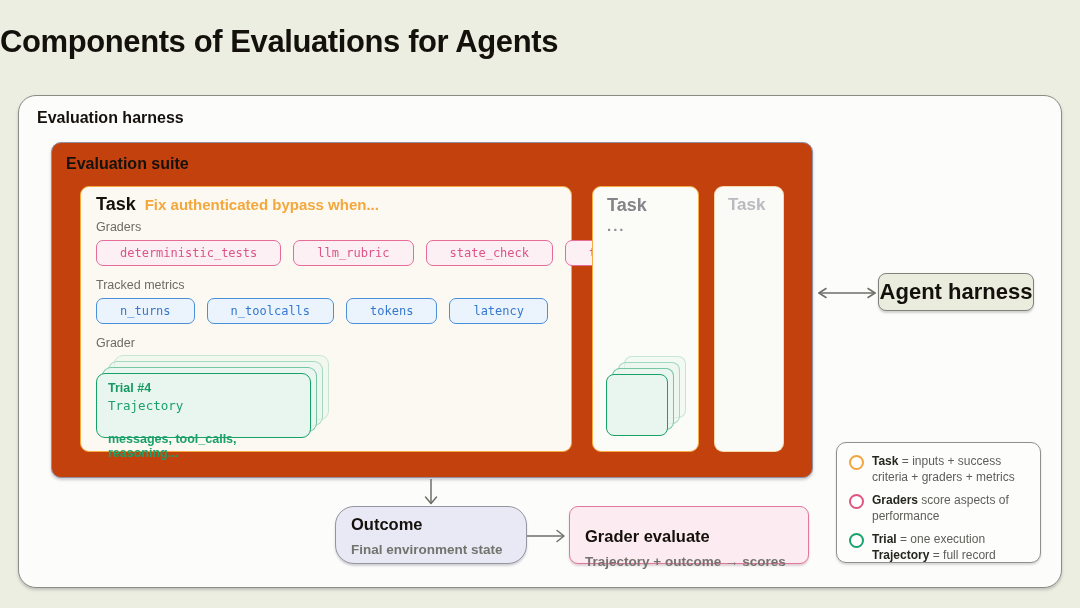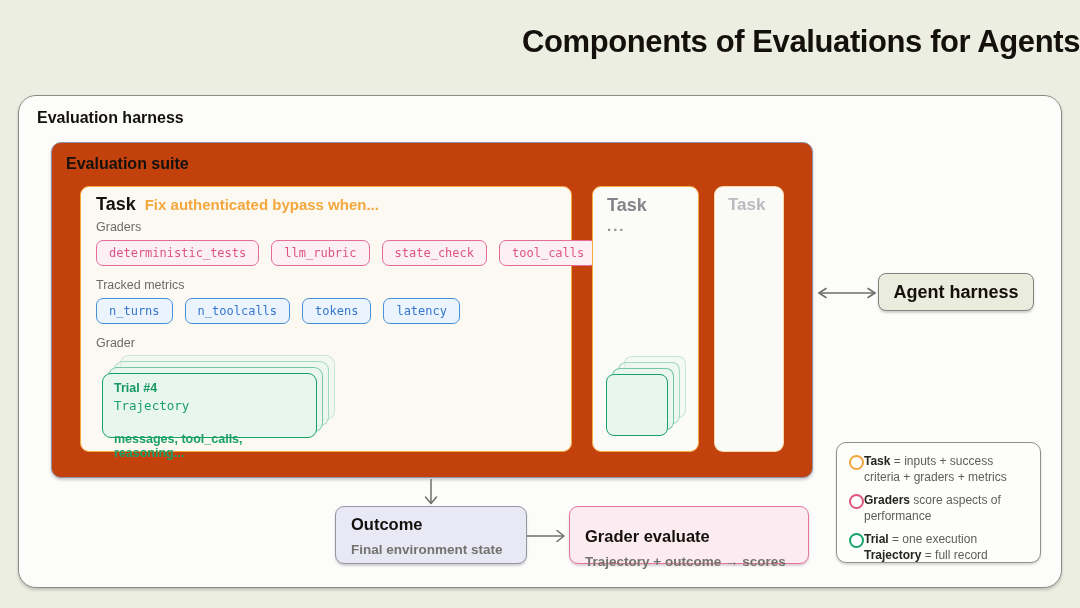--- a/index.html
+++ b/index.html
@@ -6,21 +6,21 @@
   body{
     width:1080px;height:608px;
     background:#ECEEE2;
     font-family:"Liberation Sans",sans-serif;
     color:#15110D;
     overflow:hidden;
   }
   .stage{position:relative;width:1080px;height:608px;}
   .page-title{
     position:absolute;left:0;top:24px;width:100%;
-    text-align:right;font-size:31px;font-weight:800;letter-spacing:-0.4px;color:#14100C;
+    text-align:left;font-size:31px;font-weight:800;letter-spacing:-0.4px;color:#14100C;
   }
   
   .outer{
     position:absolute;left:18px;top:95px;width:1044px;height:493px;
     background:#FCFCFA;border:1.5px solid #8B8B86;border-radius:18px;
     box-shadow:0 2px 3px rgba(110,110,110,.35);
     box-sizing:border-box;
   }
   .outer-label{position:absolute;left:18px;top:13px;font-size:16px;font-weight:700;}
   
@@ -41,26 +41,26 @@
   .task-desc{font-size:15px;font-weight:700;color:#F4A73C;}
   .fieldlabel{position:absolute;left:15px;font-size:12.5px;color:#6C6C66;}
   .fl-graders{top:33px;}
   .fl-metrics{top:91px;}
   .fl-trials{top:149px;}
   .chiprow{position:absolute;left:15px;display:flex;gap:12px;white-space:nowrap;}
   .row-graders{top:53px;}
   .row-metrics{top:111px;}
   .chip{
     font-family:"DejaVu Sans Mono",monospace;font-size:12px;
-    padding:5px 12px;border-radius:7px;box-sizing:border-box;display:inline-block;
+    padding:5px 23px;border-radius:7px;box-sizing:border-box;display:inline-block;
   }
   .chip.pink{background:#FDF0F5;border:1.4px solid #E56B99;color:#DC5486;}
   .chip.blue{background:#EBF3FC;border:1.4px solid #4A90D8;color:#3578CE;}
   
-  .trialstack{position:absolute;left:21px;top:186px;width:215px;height:70px;}
+  .trialstack{position:absolute;left:15px;top:186px;width:215px;height:70px;}
   .trial-layer{position:absolute;width:215px;height:65px;border-radius:9px;box-sizing:border-box;}
   .trial-layer.l3{left:18px;top:-18px;border:1.5px solid rgba(22,161,102,.20);background:rgba(233,246,238,.45);}
   .trial-layer.l2{left:12px;top:-12px;border:1.5px solid rgba(22,161,102,.35);background:rgba(233,246,238,.65);}
   .trial-layer.l1{left:6px;top:-6px;border:1.5px solid rgba(22,161,102,.55);background:rgba(233,246,238,.85);}
   .trial-front{
     position:absolute;left:0;top:0;width:215px;height:65px;border-radius:9px;box-sizing:border-box;
     background:#E9F6EF;border:1.6px solid #16A166;padding:7px 11px;
   }
   .trial-title{font-size:12.5px;font-weight:700;color:#169A63;}
   .trial-sub{font-family:"DejaVu Sans Mono",monospace;font-size:12.5px;color:#1BA06A;margin-top:3px;}
@@ -81,43 +81,43 @@
   .task3{
     position:absolute;left:662px;top:43px;width:70px;height:266px;
     background:#FAFAF7;border:1.5px solid rgba(245,169,62,.42);border-radius:9px;box-sizing:border-box;
   }
   .task3-label{position:absolute;left:13px;top:8px;font-size:17px;font-weight:800;color:#BABAC0;}
   
   .agent{
     position:absolute;left:859px;top:177px;width:156px;height:38px;
     background:#EAECDE;border:1.4px solid #82827D;border-radius:8px;box-sizing:border-box;
     display:flex;align-items:center;justify-content:center;
-    font-size:18px;font-weight:800;color:#14100C;
+    font-size:22px;font-weight:800;color:#14100C;
     box-shadow:0 1.5px 2px rgba(110,110,110,.3);
   }
   
   .outcome{
     position:absolute;left:316px;top:410px;width:192px;height:58px;
-    background:#E9E9F6;border:1.4px solid #9595A0;border-radius:9px;box-sizing:border-box;
+    background:#E9E9F6;border:1.4px solid #9595A0;border-radius:19px;box-sizing:border-box;
     padding:8px 15px;box-shadow:0 2px 2px rgba(110,110,135,.3);
   }
   .grader{
     position:absolute;left:550px;top:410px;width:240px;height:58px;
     background:#FCEBF1;border:1.4px solid #E2769D;border-radius:9px;box-sizing:border-box;
     padding:20px 15px;box-shadow:0 2px 2px rgba(150,110,130,.3);
   }
   .box-title{font-size:16.5px;font-weight:800;color:#14100C;}
   .box-sub{font-size:13.5px;font-weight:600;color:#73736E;margin-top:8px;white-space:nowrap;}
   
   .legend{
     position:absolute;left:817px;top:346px;width:205px;height:121px;
     background:#FDFDFB;border:1.3px solid #90908B;border-radius:10px;box-sizing:border-box;
     padding:11px 12px;box-shadow:0 1.5px 2px rgba(110,110,110,.25);
   }
-  .legend-row{display:flex;margin-bottom:8px;}
+  .legend-row{display:flex;gap:8px;margin-bottom:8px;}
   .ring{
     width:11px;height:11px;border-radius:50%;flex:0 0 auto;margin-top:1px;
     border:2.5px solid #999;background:#fff;box-sizing:content-box;
   }
   .legend-text{font-size:12px;line-height:1.3;color:#5E5E58;flex:1;}
   .legend-text b{color:#26261F;font-weight:700;}
   
   .arrow{position:absolute;stroke:#6F6F6A;stroke-width:1.5;fill:none;stroke-linecap:round;stroke-linejoin:round;}
   .arrow-bi{left:794px;top:190px;}
   .arrow-down{left:404px;top:383px;}

